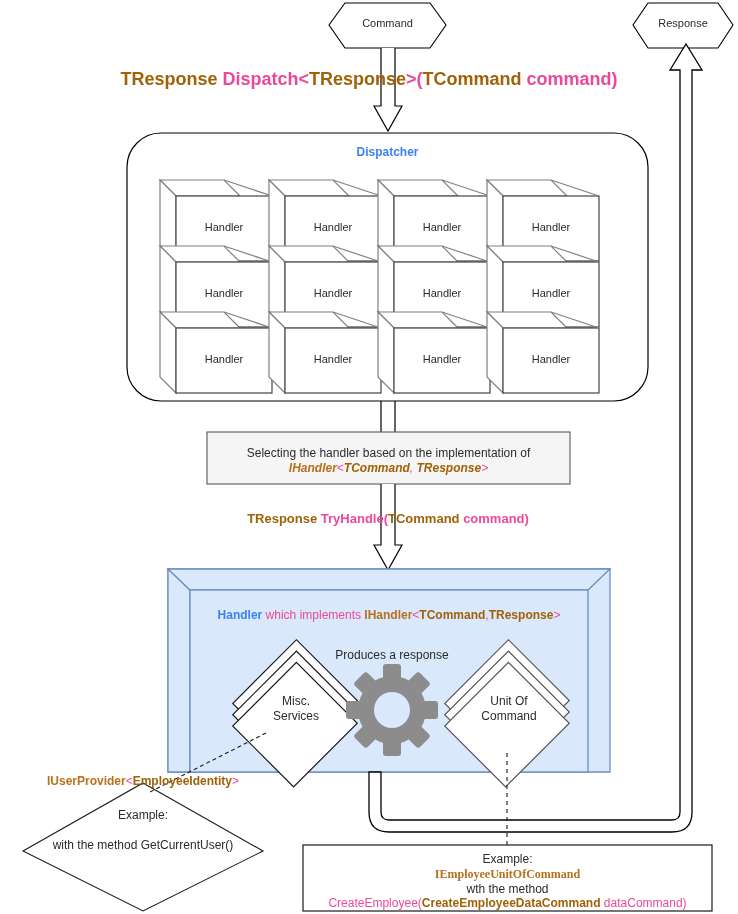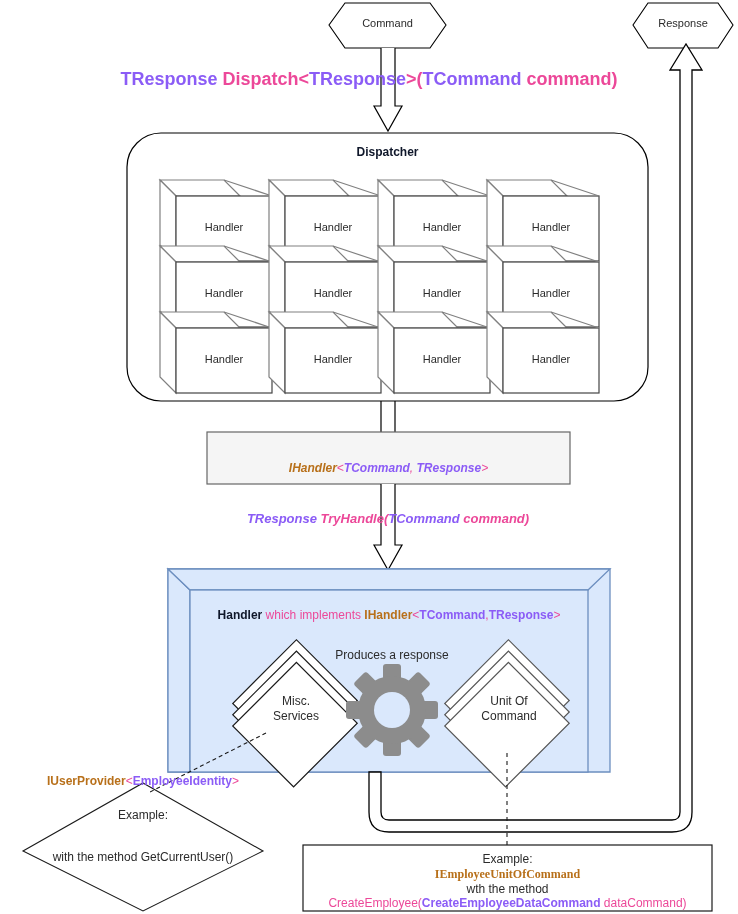--- a/index.html
+++ b/index.html
@@ -1,24 +1,24 @@
 <!DOCTYPE html>
 <html><head>
 <meta charset="utf-8">
 <style>
   html,body{margin:0;padding:0;background:#ffffff;}
   body{width:738px;height:914px;position:relative;overflow:hidden;
        font-family:"Liberation Sans","DejaVu Sans",sans-serif;color:#2b2b2b;}
   #stage{position:absolute;left:0;top:0;width:738px;height:914px;}
   svg.layer{position:absolute;left:0;top:0;width:738px;height:914px;overflow:visible;}
   .txt{position:absolute;text-align:center;line-height:1.25;}
-  .kw{color:#8b5cf6;font-weight:bold;}
+  .kw{color:#a16207;font-weight:bold;}
   .iface{color:#b8701a;font-weight:bold;}
   .plain{color:#ec4899;}
-  .bold{font-weight:bold;color:#0f172a;}
+  .bold{font-weight:bold;color:#3b82f6;}
   .sig{font-size:18px;font-weight:bold;}
   .lbl11{font-size:11px;}
   .lbl12{font-size:12px;}
   .lbl13{font-size:13px;}
 </style>
 </head>
 <body>
 
 <div id="stage">
 
@@ -236,40 +236,41 @@
   <div class="txt lbl11" style="left:176px;top:287px;width:96px;">Handler</div>
   <div class="txt lbl11" style="left:285px;top:287px;width:96px;">Handler</div>
   <div class="txt lbl11" style="left:394px;top:287px;width:96px;">Handler</div>
   <div class="txt lbl11" style="left:503px;top:287px;width:96px;">Handler</div>
 
   <div class="txt lbl11" style="left:176px;top:353px;width:96px;">Handler</div>
   <div class="txt lbl11" style="left:285px;top:353px;width:96px;">Handler</div>
   <div class="txt lbl11" style="left:394px;top:353px;width:96px;">Handler</div>
   <div class="txt lbl11" style="left:503px;top:353px;width:96px;">Handler</div>
 
+  <div class="txt lbl12" style="left:207px;top:446px;width:363px;">Selecting the handler based on the implementation of</div>
   <div class="txt lbl12" style="left:207px;top:461px;width:363px;font-style:italic;"><span class="iface">IHandler</span><span class="plain">&lt;</span><span class="kw">TCommand</span><span class="plain">, </span><span class="kw">TResponse</span><span class="plain">&gt;</span></div>
 
-  <div class="txt lbl13" style="left:190px;top:511px;width:396px;font-weight:bold;font-style:italic;"><span class="kw">TResponse</span><span class="plain"> TryHandle(</span><span class="kw">TCommand</span><span class="plain"> command)</span></div>
+  <div class="txt lbl13" style="left:190px;top:511px;width:396px;font-weight:bold;"><span class="kw">TResponse</span><span class="plain"> TryHandle(</span><span class="kw">TCommand</span><span class="plain"> command)</span></div>
 
   <div class="txt lbl12" style="left:190px;top:608px;width:398px;"><span class="bold">Handler</span><span class="plain"> which implements </span><span class="iface">IHandler</span><span class="plain">&lt;</span><span class="kw">TCommand</span><span class="plain">,</span><span class="kw">TResponse</span><span class="plain">&gt;</span></div>
 
   <div class="txt lbl12" style="left:322px;top:648px;width:140px;">Produces a response</div>
 
   <div class="txt lbl12" style="left:256px;top:694px;width:80px;">
     <span>Misc.</span><br>
     <span>Services</span>
   </div>
 
   <div class="txt lbl12" style="left:463px;top:694px;width:92px;">
     <span>Unit Of</span><br>
     <span>Command</span>
   </div>
 
   <div class="txt lbl12" style="left:23px;top:808px;width:240px;">Example:</div>
   <div class="txt lbl12" style="left:23px;top:774px;width:240px;"><span class="iface">IUserProvider</span><span class="plain">&lt;</span><span class="kw">EmployeeIdentity</span><span class="plain">&gt;</span></div>
-  <div class="txt lbl12" style="left:18px;top:838px;width:250px;margin-top:12px;">with the method GetCurrentUser()</div>
+  <div class="txt lbl12" style="left:18px;top:838px;width:250px;">with the method GetCurrentUser()</div>
 
   <div class="txt lbl12" style="left:303px;top:852px;width:409px;">Example:</div>
   <div class="txt lbl12" style="left:303px;top:867px;width:409px;font-family:Liberation Serif, serif;"><span class="iface">IEmployeeUnitOfCommand</span></div>
   <div class="txt lbl12" style="left:303px;top:882px;width:409px;">wth the method</div>
   <div class="txt lbl12" style="left:303px;top:896px;width:409px;"><span class="plain">CreateEmployee(</span><span class="kw">CreateEmployeeDataCommand</span><span class="plain"> dataCommand)</span></div>
 
 </div>
 
 </body></html>

